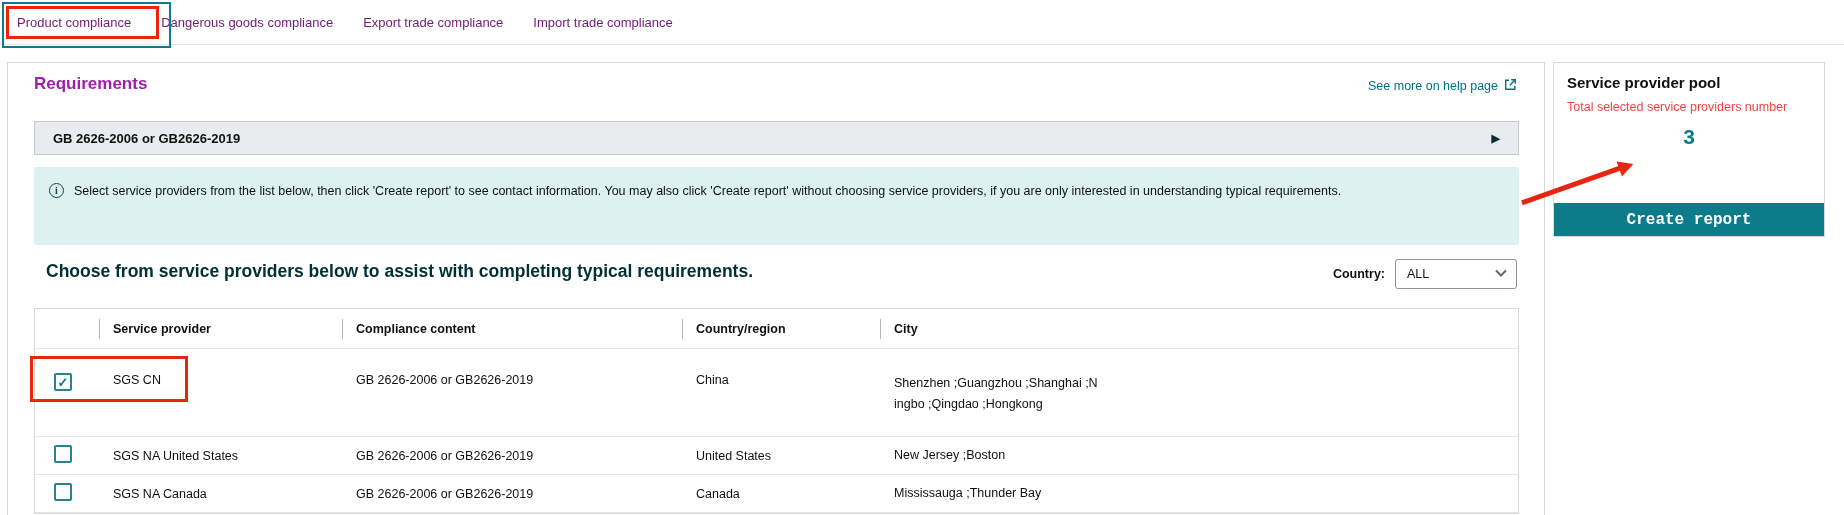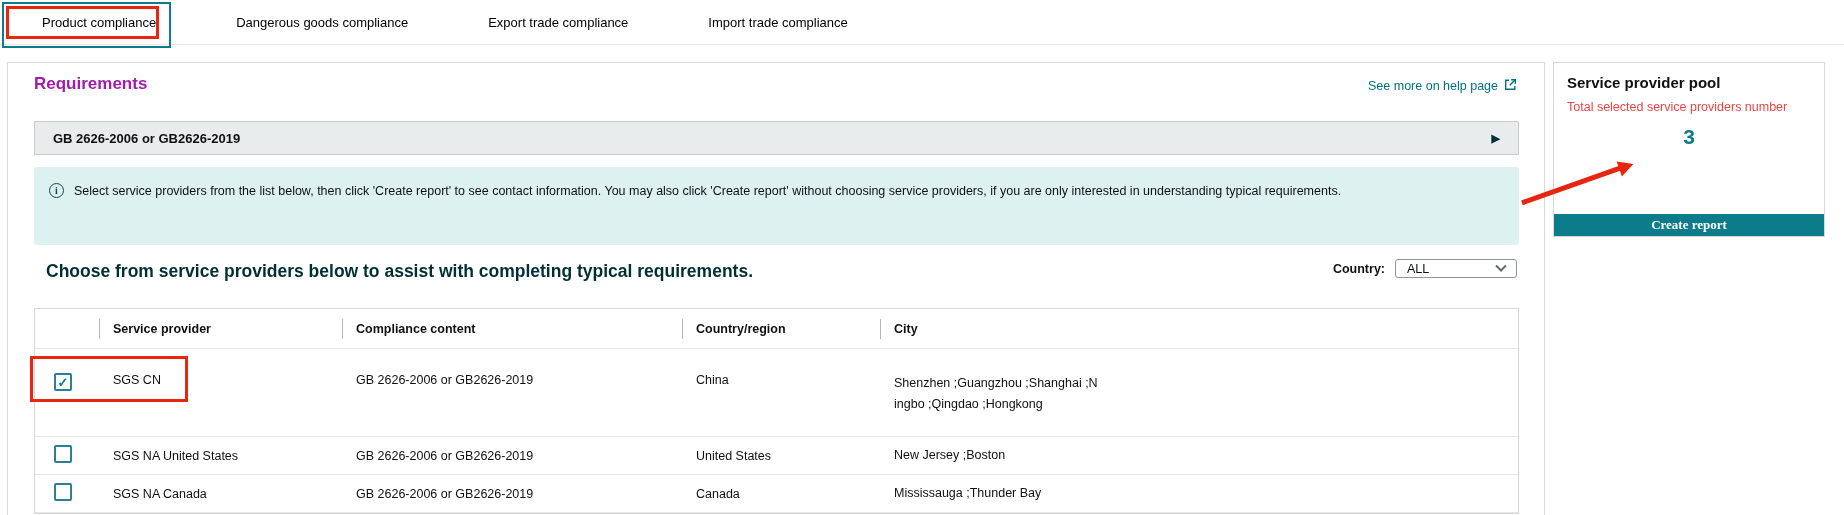--- a/index.html
+++ b/index.html
@@ -1,37 +1,37 @@
 <!DOCTYPE html>
 <html><head>
 <meta charset="utf-8">
 <style>
   * { margin:0; padding:0; box-sizing:border-box; }
   body { font-family:"Liberation Sans", sans-serif; background:#fff; }
   .root { position:relative; width:1844px; height:515px; background:#fff; overflow:hidden; color:#0f1111; }
 
   
   .tabbar { position:absolute; left:0; top:0; width:1844px; height:45px; border-bottom:1px solid #e7e7e7; display:flex; align-items:stretch; padding-left:2px; background:#fff; }
-  .tab { display:flex; align-items:center; padding:0 40px; font-size:13px; color:#000000; cursor:pointer; white-space:nowrap;text-align:center; }
+  .tab { display:flex; align-items:center; padding:0 15px; font-size:13px; color:#701a75; cursor:pointer; white-space:nowrap;text-align:center; }
 
   
   .panel { position:absolute; left:7px; top:62px; width:1538px; height:470px; border:1px solid #d5d9d9; background:#fff; }
   .req-title { position:absolute; left:26px; top:11px; font-size:17px; font-weight:bold; color:#a21caf; }
   .help-link { position:absolute; right:27px; top:15px; font-size:12.5px; color:#007185; display:flex; align-items:center; gap:6px; cursor:pointer; }
   .accordion { position:absolute; left:26px; top:58px; width:1485px; height:34px; background:#e8eced; border:1px solid #c6cccc; display:flex; align-items:center; padding:0 18px; font-size:13px; font-weight:bold; color:#0f1111; cursor:pointer; }
   .accordion .tri { margin-left:auto; font-size:11px; color:#002f36; }
 
   .banner { position:absolute; left:26px; top:104px; width:1485px; height:78px; background:#def1f1; border-radius:3px; display:flex; gap:10px; padding:15px 16px 0 15px; font-size:12.5px; line-height:19px; color:#0f1111; }
   .info-icon { flex:0 0 auto; width:15px; height:15px; border:1.5px solid #17434e; border-radius:50%; color:#17434e; font-size:10px; font-weight:bold; display:flex; align-items:center; justify-content:center; margin-top:1px; font-family:"Liberation Serif", serif; }
   .banner-text { max-width:1330px; }
 
   .providers-heading { position:absolute; left:26px; top:198px; font-size:17.5px; font-weight:bold; color:#002f36;margin-left:12px; }
   .country { position:absolute; right:27px; top:196px; display:flex; align-items:center; gap:10px; }
   .country-label { font-size:12.5px; font-weight:bold; }
-  .select { width:122px; height:19px; border:1px solid #8d9696; border-radius:3px; background:#fff; display:flex; align-items:center; justify-content:space-between; padding:0 11px; font-size:12.5px; cursor:pointer; }
+  .select { width:122px; height:30px; border:1px solid #8d9696; border-radius:3px; background:#fff; display:flex; align-items:center; justify-content:space-between; padding:0 11px; font-size:12.5px; cursor:pointer; }
   .chev { width:8px; height:8px; border-right:2px solid #5f6b6b; border-bottom:2px solid #5f6b6b; transform:rotate(45deg) translate(-2px,-2px); }
 
   
   .table { position:absolute; left:26px; top:245px; width:1485px; border:1px solid #d5d9d9; background:#fff; }
   .thead { display:flex; height:40px; align-items:center; font-size:12.5px; font-weight:bold; border-bottom:1px solid #e7e7e7;justify-content:space-between; }
   .th { position:relative; padding-left:14px; }
   .th.divided::before { content:""; position:absolute; left:0; top:50%; transform:translateY(-50%); width:1px; height:20px; background:#b2b8b8; }
   .c0 { width:64px; } .c1 { width:243px; } .c2 { width:340px; } .c3 { width:198px; } .c4 { flex:1; }
   .trow { display:flex; border-bottom:1px solid #e7e7e7; font-size:12.5px; }
   .trow .td { padding-left:14px; }
@@ -40,21 +40,21 @@
   .trow.short { display:flex; }
   .city-text { display:inline-block; max-width:206px; word-break:break-all; line-height:21px; }
   .checkbox { display:inline-block; width:18px; height:18px; border:2px solid #2d7f94; border-radius:2px; background:#fff; margin-left:5px; cursor:pointer; text-align:center; line-height:15px; font-size:13px; font-weight:bold; color:#0d7c8a; }
   .checkbox[data-checked="true"]::after { content:"\2713"; }
 
   
   .card { position:absolute; left:1553px; top:62px; width:272px; height:175px; border:1px solid #d5d9d9; background:#fff; }
   .card-title { margin:11px 13px 0; font-size:15px; font-weight:bold; color:#0f1111; }
   .card-sub { margin:9px 13px 0; font-size:12.5px; color:#ef4444; }
   .card-count { position:absolute; left:0; top:62px; width:100%; text-align:center; font-size:21px; font-weight:bold; color:#0d7c8a; }
-  .create-btn { position:absolute; left:0; bottom:0; width:100%; height:22px; background:#0d7c8a; color:#fff; border:none; font-family:Liberation Serif, serif; font-size:13px; font-weight:bold; display:flex; align-items:center; justify-content:center; cursor:pointer; }
+  .create-btn { position:absolute; left:0; bottom:0; width:100%; height:33px; background:#0d7c8a; color:#fff; border:none; font-family:Liberation Mono, monospace; font-size:16px; font-weight:bold; display:flex; align-items:center; justify-content:center; cursor:pointer; }
 
   
   .ann-tab-teal { position:absolute; left:2px; top:2px; width:169px; height:46px; border:2px solid #0d7c8a; z-index:5; pointer-events:none; }
   .ann-tab-red { position:absolute; left:6px; top:6px; width:153px; height:33px; border:3px solid #e8250f; z-index:6; pointer-events:none; }
   .ann-row-red { position:absolute; left:30px; top:356px; width:158px; height:46px; border:3px solid #e8250f; z-index:6; pointer-events:none; }
   .ann-arrow { position:absolute; left:1519px; top:183px; width:104px; height:5px; background:#e8250f; transform:rotate(-19.5deg); z-index:7; pointer-events:none; }
   .ann-arrow::after { content:""; position:absolute; right:-14px; top:50%; transform:translateY(-50%); border-left:15px solid #e8250f; border-top:8px solid transparent; border-bottom:8px solid transparent; }
 </style>
 </head>
 <body>

